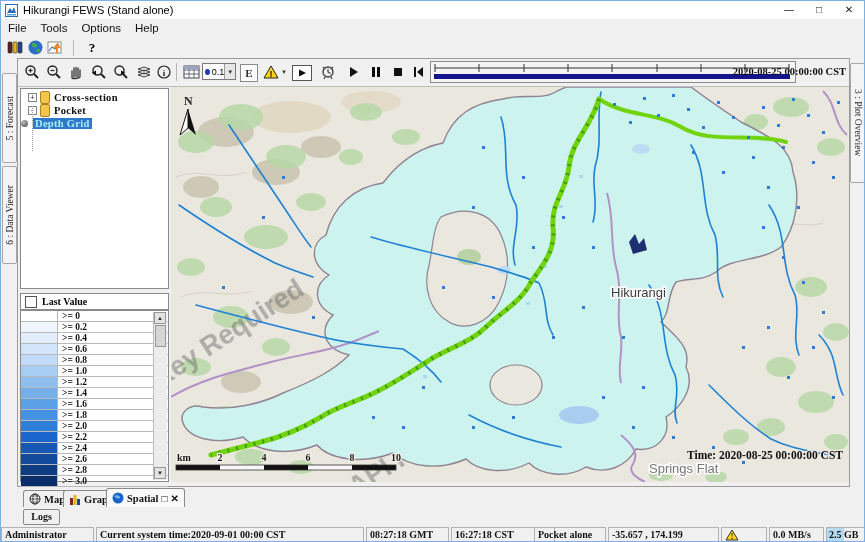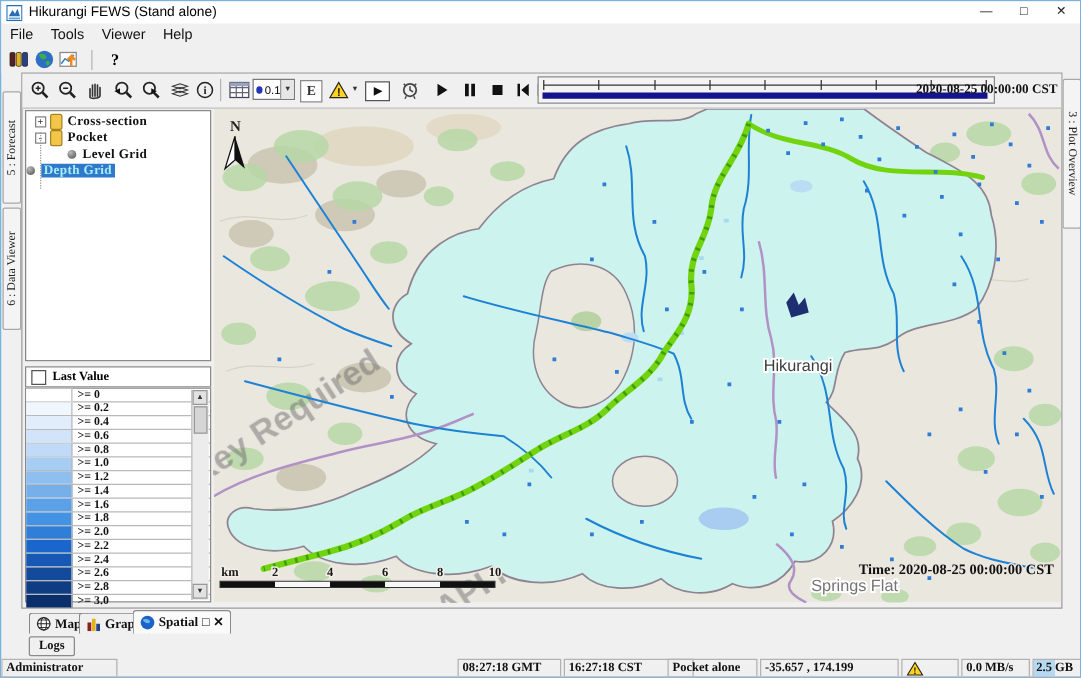--- a/index.html
+++ b/index.html
@@ -93,21 +93,21 @@
     <span class="wbtns">
       <span class="wbtn">—</span>
       <span class="wbtn">□</span>
       <span class="wbtn">✕</span>
     </span>
   </div>
 
   <div class="menubar">
     <span class="menuitem">File</span>
     <span class="menuitem">Tools</span>
-    <span class="menuitem">Viewer</span>
+    <span class="menuitem">Options</span>
     <span class="menuitem">Help</span>
   </div>
 
   <div class="toolbar1">
     <span class="ticon" style="margin-left:4px">
       <svg width="16" height="15">
           <rect x="1" y="2" width="4" height="11" rx="1" fill="#5b1f1f" stroke="#222" stroke-width=".6"></rect>
           <rect x="6" y="2" width="4" height="11" rx="1" fill="#e0b41e" stroke="#222" stroke-width=".6"></rect>
           <rect x="11" y="2" width="4" height="11" rx="1" fill="#27408b" stroke="#222" stroke-width=".6"></rect>
         </svg>
@@ -285,24 +285,20 @@
       <div style="padding:2px 0 0 0">
         <div class="trow" style="padding-left:7px">
           <span class="expander">+</span>
           <span class="folder"></span>
           <span>Cross-section</span>
         </div>
         <div class="trow" style="padding-left:7px">
           <span class="expander">-</span>
           <span class="folder"></span>
           <span>Pocket</span>
-        </div>
-        <div class="trow" style="padding-left:33px">
-          <span class="bullet"></span>
-          <span>Level Grid</span>
         </div>
         <div class="trow" style="">
           <span class="bullet"></span>
           <span class="sel">Depth Grid</span>
         </div>
       </div>
       <div class="abs" style="left:11px;top:17px;width:1px;height:45px;border-left:1px dotted #9a9a9a"></div>
     </div>
 
     <div class="legendhdr serif">
@@ -587,20 +583,21 @@
       </svg>
     <span>Spatial</span>
     <span style="font-size:10px">□</span>
     <span style="font-size:10px">✕</span>
   </div>
 
   <div class="logsbtn serif">Logs</div>
 
   <div class="statusbar serif">
     <span class="scell" style="left:0;width:93px">Administrator</span>
+    <span class="scell" style="left:95px;width:268px">Current system time:2020-09-01 00:00 CST</span>
     <span class="scell" style="left:365px;width:83px">08:27:18 GMT</span>
     <span class="scell" style="left:450px;width:104px">16:27:18 CST</span>
     <span class="scell" style="left:533px;width:72px">Pocket alone</span>
     <span class="scell" style="left:607px;width:111px">-35.657 , 174.199</span>
     <span class="scell" style="left:720px;width:46px">
       <svg width="14" height="12">
           <path d="M7,1 L13,11 L1,11 Z" fill="#ffd21e" stroke="#222" stroke-width=".9"></path>
           <text x="7" y="10" text-anchor="middle" font-size="8" font-weight="bold" fill="#111">!</text>
         </svg>
     </span>

